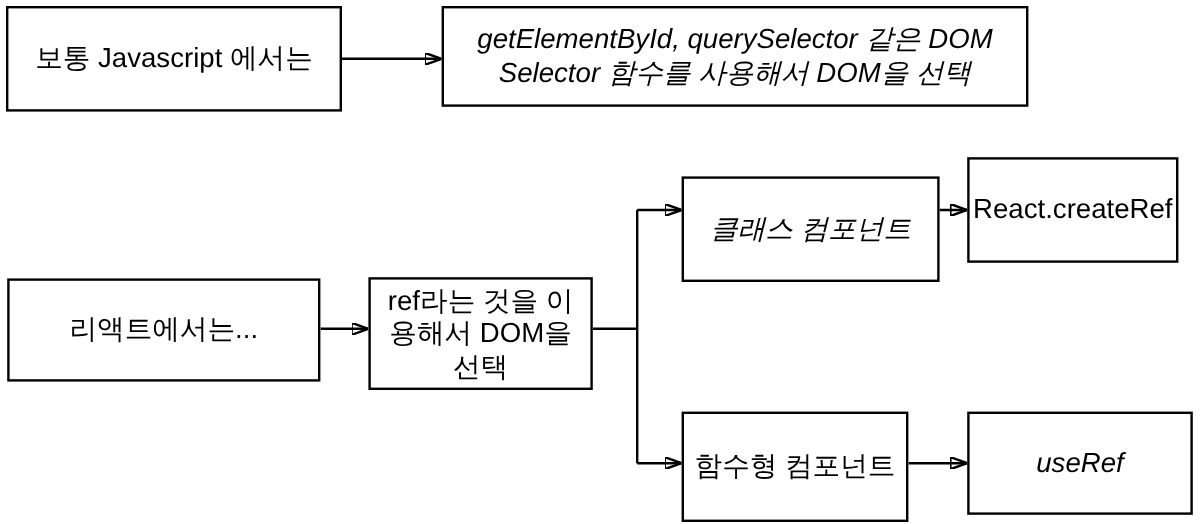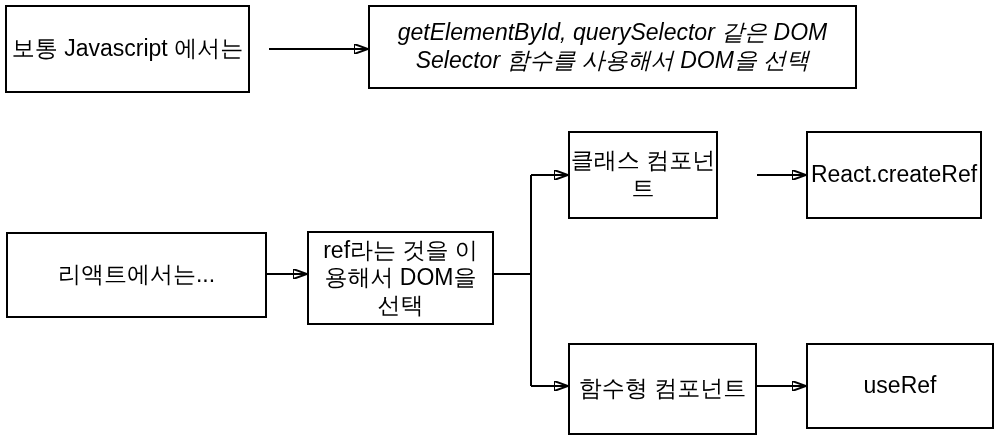--- a/index.html
+++ b/index.html
@@ -62,32 +62,32 @@
 
     <line x1="531" y1="175" x2="568" y2="175" marker-end="url(#arrowhead)"></line>
 
     <line x1="531" y1="386" x2="568" y2="386" marker-end="url(#arrowhead)"></line>
 
     <line x1="757" y1="175" x2="806" y2="175" marker-end="url(#arrowhead)"></line>
 
     <line x1="757" y1="386" x2="806" y2="386" marker-end="url(#arrowhead)"></line>
   </svg>
 
-  <div class="node" style="left:5px; top:5px; width:245px; height:88px;">보통 Javascript 에서는</div>
+  <div class="node" style="left:5px; top:5px; width:280px; height:88px;">보통 Javascript 에서는</div>
 
   <div class="node" style="left:368px; top:5px; width:489px; height:84px;font-style:italic;">getElementById, querySelector 같은 DOM
 Selector 함수를 사용해서 DOM을 선택</div>
 
   <div class="node" style="left:6px; top:232px; width:261px; height:86px;">리액트에서는...</div>
 
   <div class="node" style="left:307px; top:231px; width:187px; height:94px;">ref라는 것을 이
 용해서 DOM을
 선택</div>
 
-  <div class="node" style="left:568px; top:131px; width:150px; height:88px;">클래스 컴포넌트</div>
+  <div class="node" style="left:568px; top:147px; width:215px; height:88px;font-style:italic;">클래스 컴포넌트</div>
 
   <div class="node" style="left:806px; top:131px; width:176px; height:88px;">React.createRef</div>
 
   <div class="node" style="left:568px; top:343px; width:189px; height:92px;">함수형 컴포넌트</div>
 
-  <div class="node" style="left:806px; top:343px; width:188px; height:86px;">useRef</div>
+  <div class="node" style="left:806px; top:343px; width:188px; height:86px;font-style:italic;">useRef</div>
 
 </div>
 
 </body></html>

